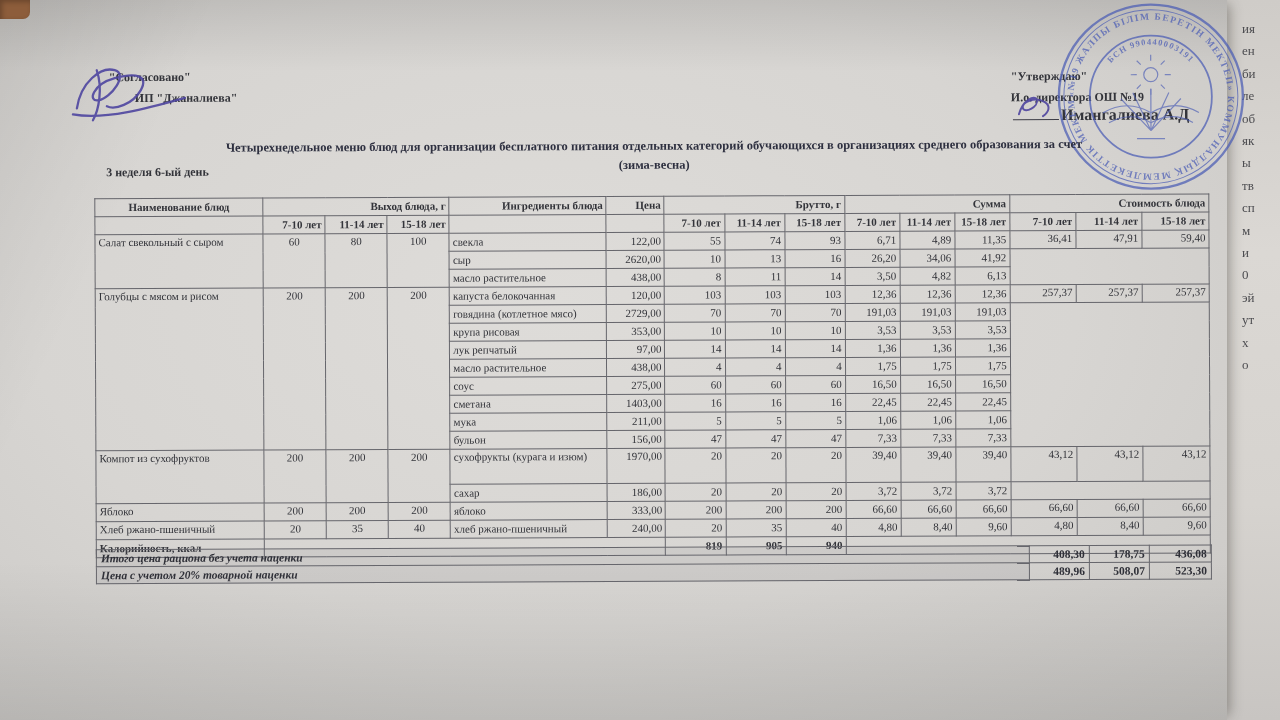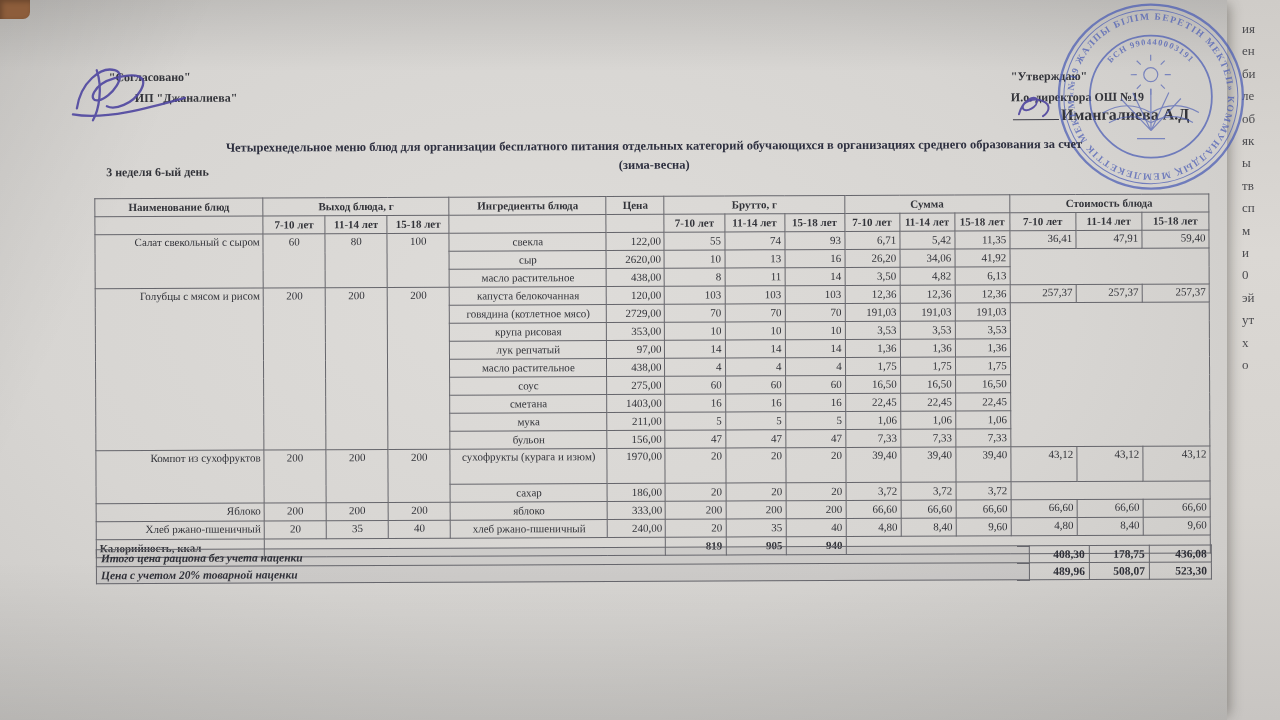--- a/index.html
+++ b/index.html
@@ -49,24 +49,24 @@
   .sig-left{position:absolute;left:70px;top:56px;color:var(--sig-ink,#4f46a0);opacity:.9;}
   .sig-right{position:absolute;left:1014px;top:94px;color:var(--sig-ink,#4f46a0);opacity:.9;}
   .stamp{position:absolute;left:1056px;top:2px;color:var(--stamp-ink,#4a5cb5);opacity:.72;}
 
   table{border-collapse:collapse;table-layout:fixed;}
   .menu-table{position:absolute;left:95px;top:196px;width:1115px;border:1.6px solid #55555c;}
   .menu-table td{
     border:1px solid #66666c;font-size:11px;line-height:13px;color:#33343a;
     padding:1px 3px;height:15px;overflow:hidden;vertical-align:middle;
   }
-  td.hd{font-weight:bold;text-align:center;}
+  td.hd{font-weight:bold;text-align:right;}
   td.hd-c{font-weight:bold;text-align:center;}
-  td.c-name{text-align:right;vertical-align:top;}
-  td.c-ing{text-align:center;}
+  td.c-name{text-align:left;vertical-align:top;}
+  td.c-ing{text-align:left;}
   td.c-num{text-align:right;}
   td.c-out{text-align:center;vertical-align:top;}
   td.c-sto{text-align:right;vertical-align:top;}
   tr.tall td{height:32px;vertical-align:top;}
   tr.cal td{font-weight:bold;}
   .summary-table{position:absolute;left:95px;top:547px;width:1115px;border:1.6px solid #55555c;}
   .summary-table td{
     border:1px solid #66666c;font-size:11.5px;line-height:13px;color:#2f3038;
     padding:1px 4px;height:14px;font-weight:bold;
   }
@@ -203,21 +203,21 @@
               <td rowspan="3" class="c-name">Салат свекольный с сыром</td>
               <td rowspan="3" class="c-out">60</td>
               <td rowspan="3" class="c-out">80</td>
               <td rowspan="3" class="c-out">100</td>
               <td class="c-ing">свекла</td>
               <td class="c-num">122,00</td>
               <td class="c-num">55</td>
               <td class="c-num">74</td>
               <td class="c-num">93</td>
               <td class="c-num">6,71</td>
-              <td class="c-num">5,42</td>
+              <td class="c-num">4,89</td>
               <td class="c-num">11,35</td>
               <td class="c-sto">36,41</td>
               <td class="c-sto">47,91</td>
               <td class="c-sto">59,40</td>
             </tr>
             <tr>
               <td class="c-ing">сыр</td>
               <td class="c-num">2620,00</td>
               <td class="c-num">10</td>
               <td class="c-num">13</td>

